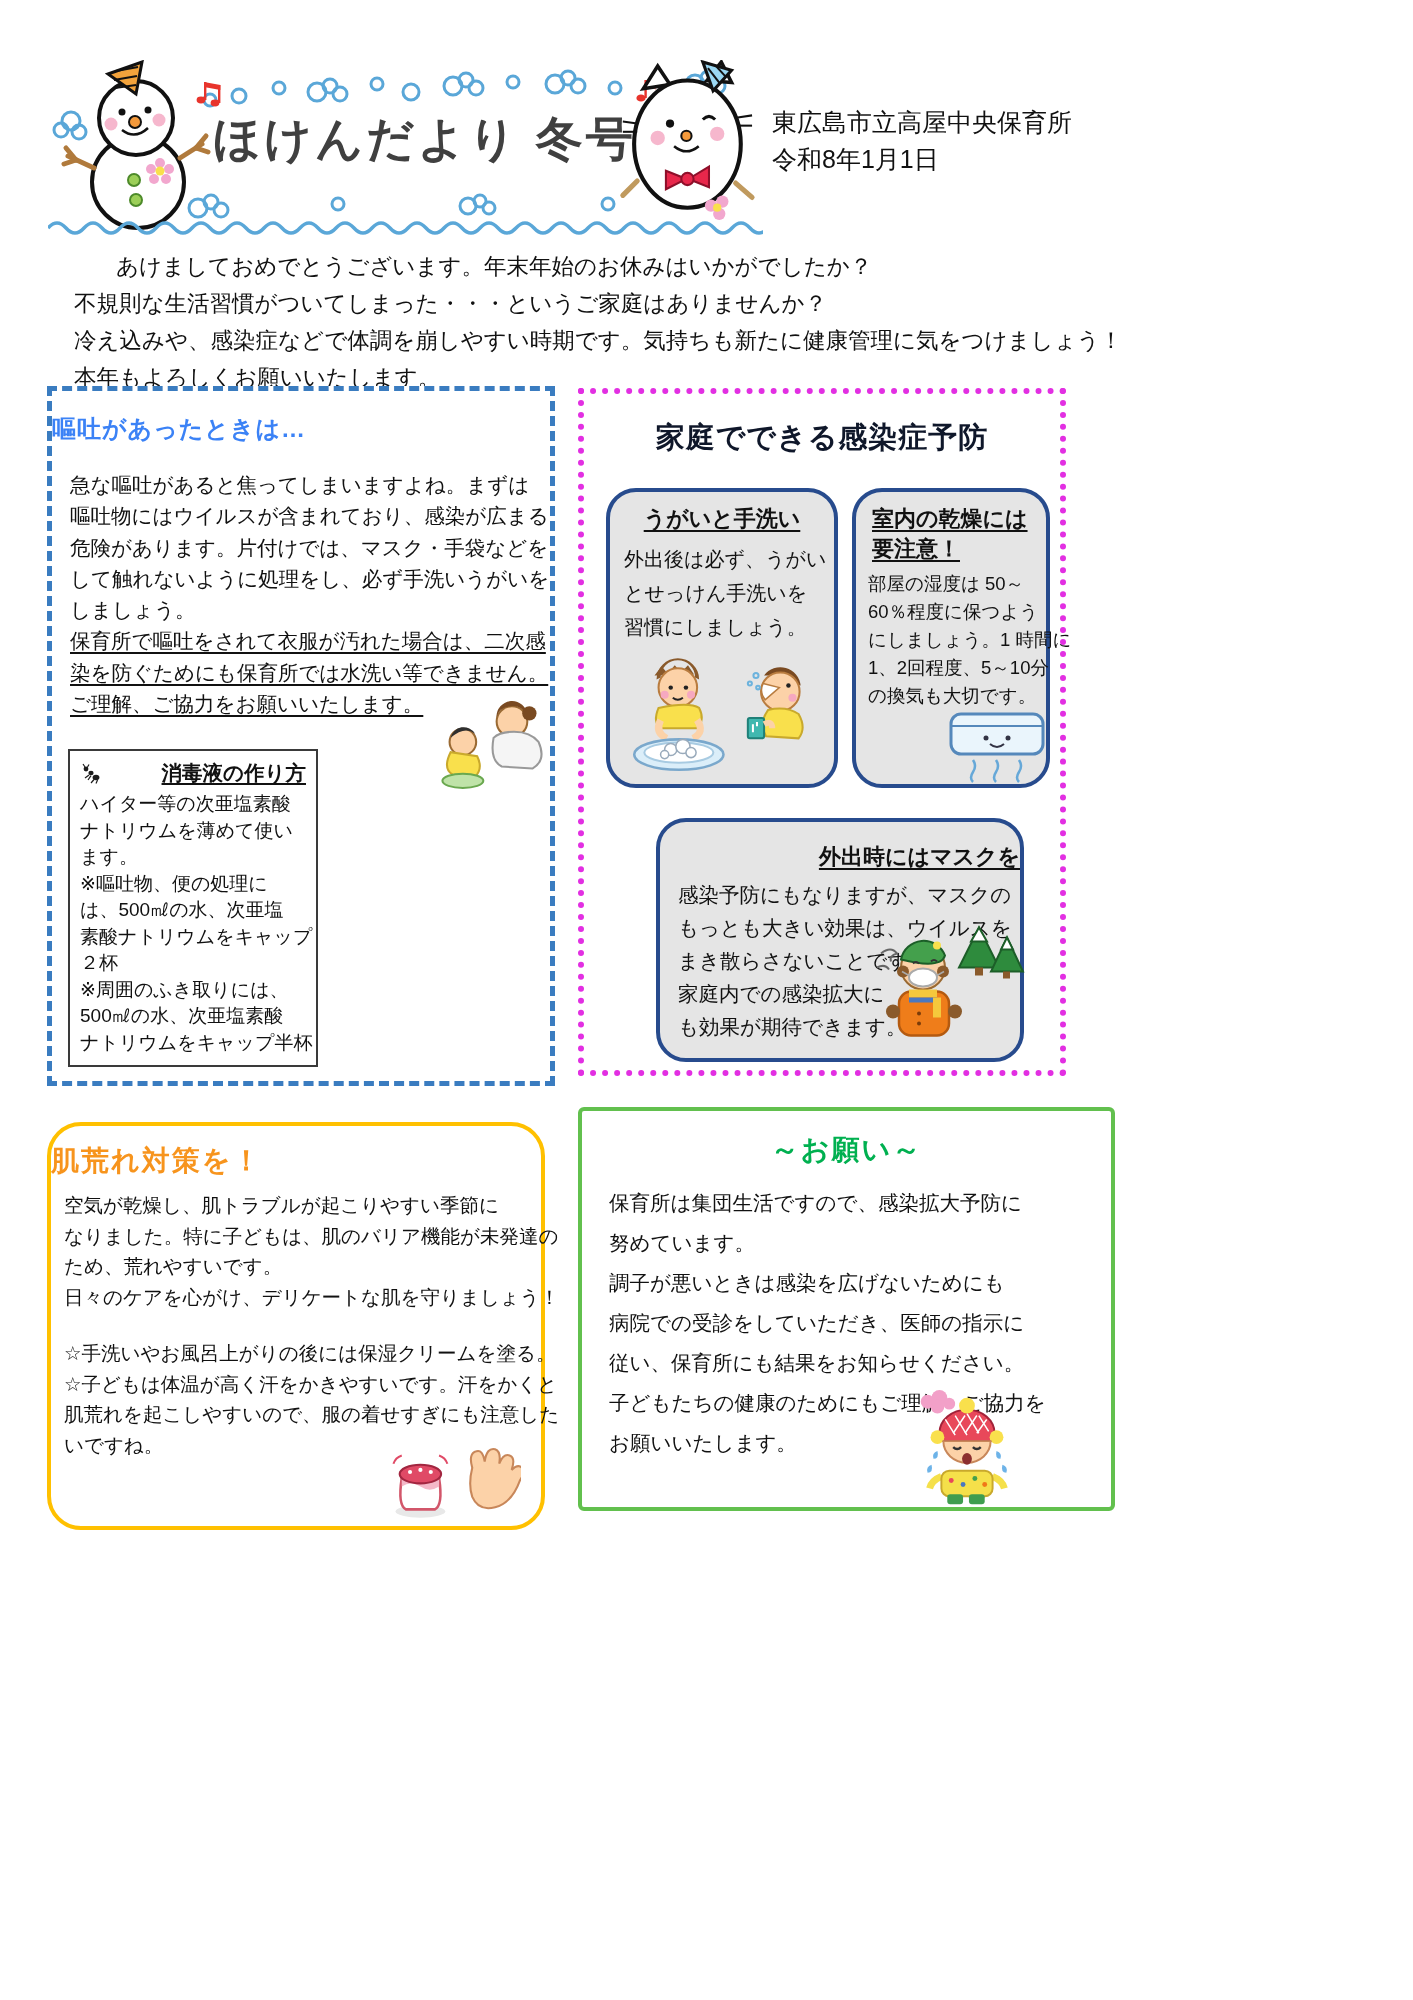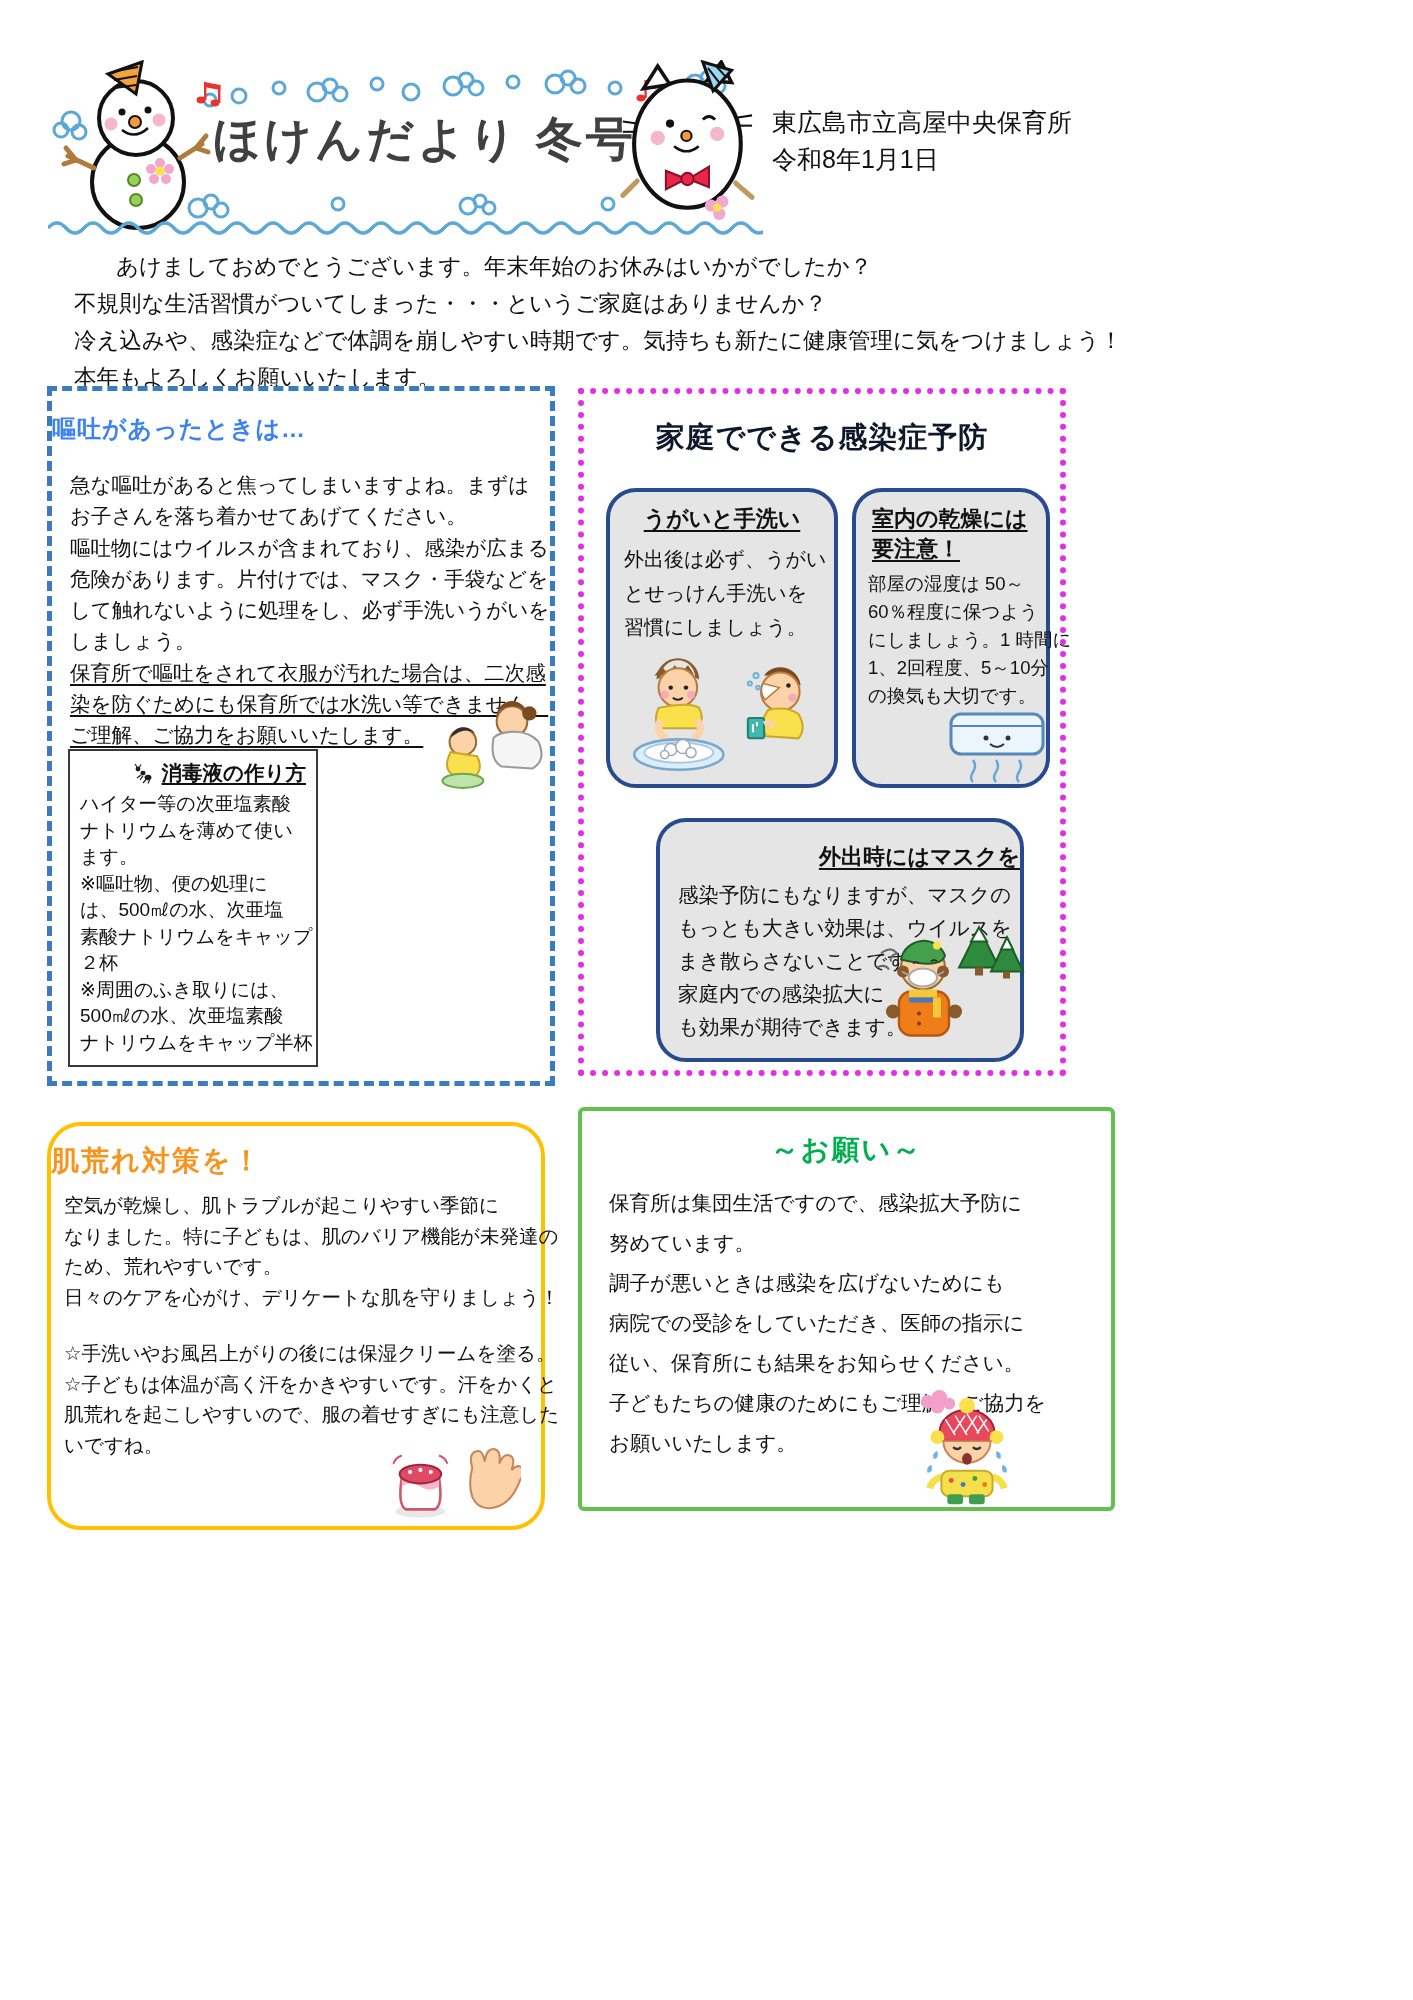--- a/index.html
+++ b/index.html
@@ -174,21 +174,20 @@
     <div class="line first">あけましておめでとうございます。年末年始のお休みはいかがでしたか？</div>
     <div class="line">不規則な生活習慣がついてしまった・・・というご家庭はありませんか？</div>
     <div class="line">冷え込みや、感染症などで体調を崩しやすい時期です。気持ちも新たに健康管理に気をつけましょう！</div>
     <div class="line">本年もよろしくお願いいたします。</div>
   </div>
 
   <div class="sec vomit">
     <div class="vomit-title">嘔吐があったときは…</div>
     <div class="vomit-body">
       <div class="line">急な嘔吐があると焦ってしまいますよね。まずは</div>
-      <div class="line">お子さんを落ち着かせてあげてください。</div>
       <div class="line">嘔吐物にはウイルスが含まれており、感染が広まる</div>
       <div class="line">危険があります。片付けでは、マスク・手袋などを</div>
       <div class="line">して触れないように処理をし、必ず手洗いうがいを</div>
       <div class="line">しましょう。</div>
       <div class="line u">保育所で嘔吐をされて衣服が汚れた場合は、二次感</div>
       <div class="line u">染を防ぐためにも保育所では水洗い等できません。</div>
       <div class="line u">ご理解、ご協力をお願いいたします。</div>
     </div>
 
     <svg class="abs" style="left:380px;top:308px" width="118" height="90" viewBox="0 0 115 88">
@@ -196,21 +195,21 @@
       <path d="M63 18 a15 15 0 0 1 30 -2 q-6 -10 -16 -9 q-12 1 -14 11 z" fill="#7a4a21"></path>
       <circle cx="95" cy="14" r="7" fill="#7a4a21"></circle>
       <path d="M60 38 q-4 22 8 28 l30 2 q14 -8 6 -26 q-8 -10 -24 -10 q-14 0 -20 6 z" fill="#f5f5f5" stroke="#999" stroke-width="2"></path>
       <circle cx="30" cy="42" r="13" fill="#fcd2a8" stroke="#9a6a33" stroke-width="2"></circle>
       <path d="M18 38 a13 13 0 0 1 24 -4 q-10 -8 -24 4z" fill="#2f2f2f"></path>
       <path d="M18 52 q-8 16 2 22 l22 2 q8 -8 2 -20 z" fill="#f9e04c" stroke="#c9a92c" stroke-width="2"></path>
       <ellipse cx="30" cy="80" rx="20" ry="7" fill="#bfe3a8" stroke="#6aa84f" stroke-width="2"></ellipse>
     </svg>
 
     <div class="inner-box" style="left:16px;top:358px;width:250px;height:318px">
-      <div style="display:flex;align-items:center;justify-content:flex-end;gap:8px">
+      <div style="display:flex;align-items:center;justify-content:space-between;gap:8px">
         <svg width="22" height="22" viewBox="0 0 22 22">
           <g fill="#1c1c1c">
               <circle cx="6" cy="7" r="2.4"></circle>
               <ellipse cx="11" cy="11" rx="2.6" ry="2.2"></ellipse>
               <ellipse cx="16" cy="15.5" rx="3.4" ry="2.8"></ellipse>
             </g>
           <g stroke="#1c1c1c" stroke-width="1.2" fill="none">
             <line x1="5" y1="5" x2="3" y2="2"></line>
               <line x1="7.5" y1="5" x2="9" y2="2.5"></line>
             <line x1="9" y1="13" x2="5" y2="16"></line>

